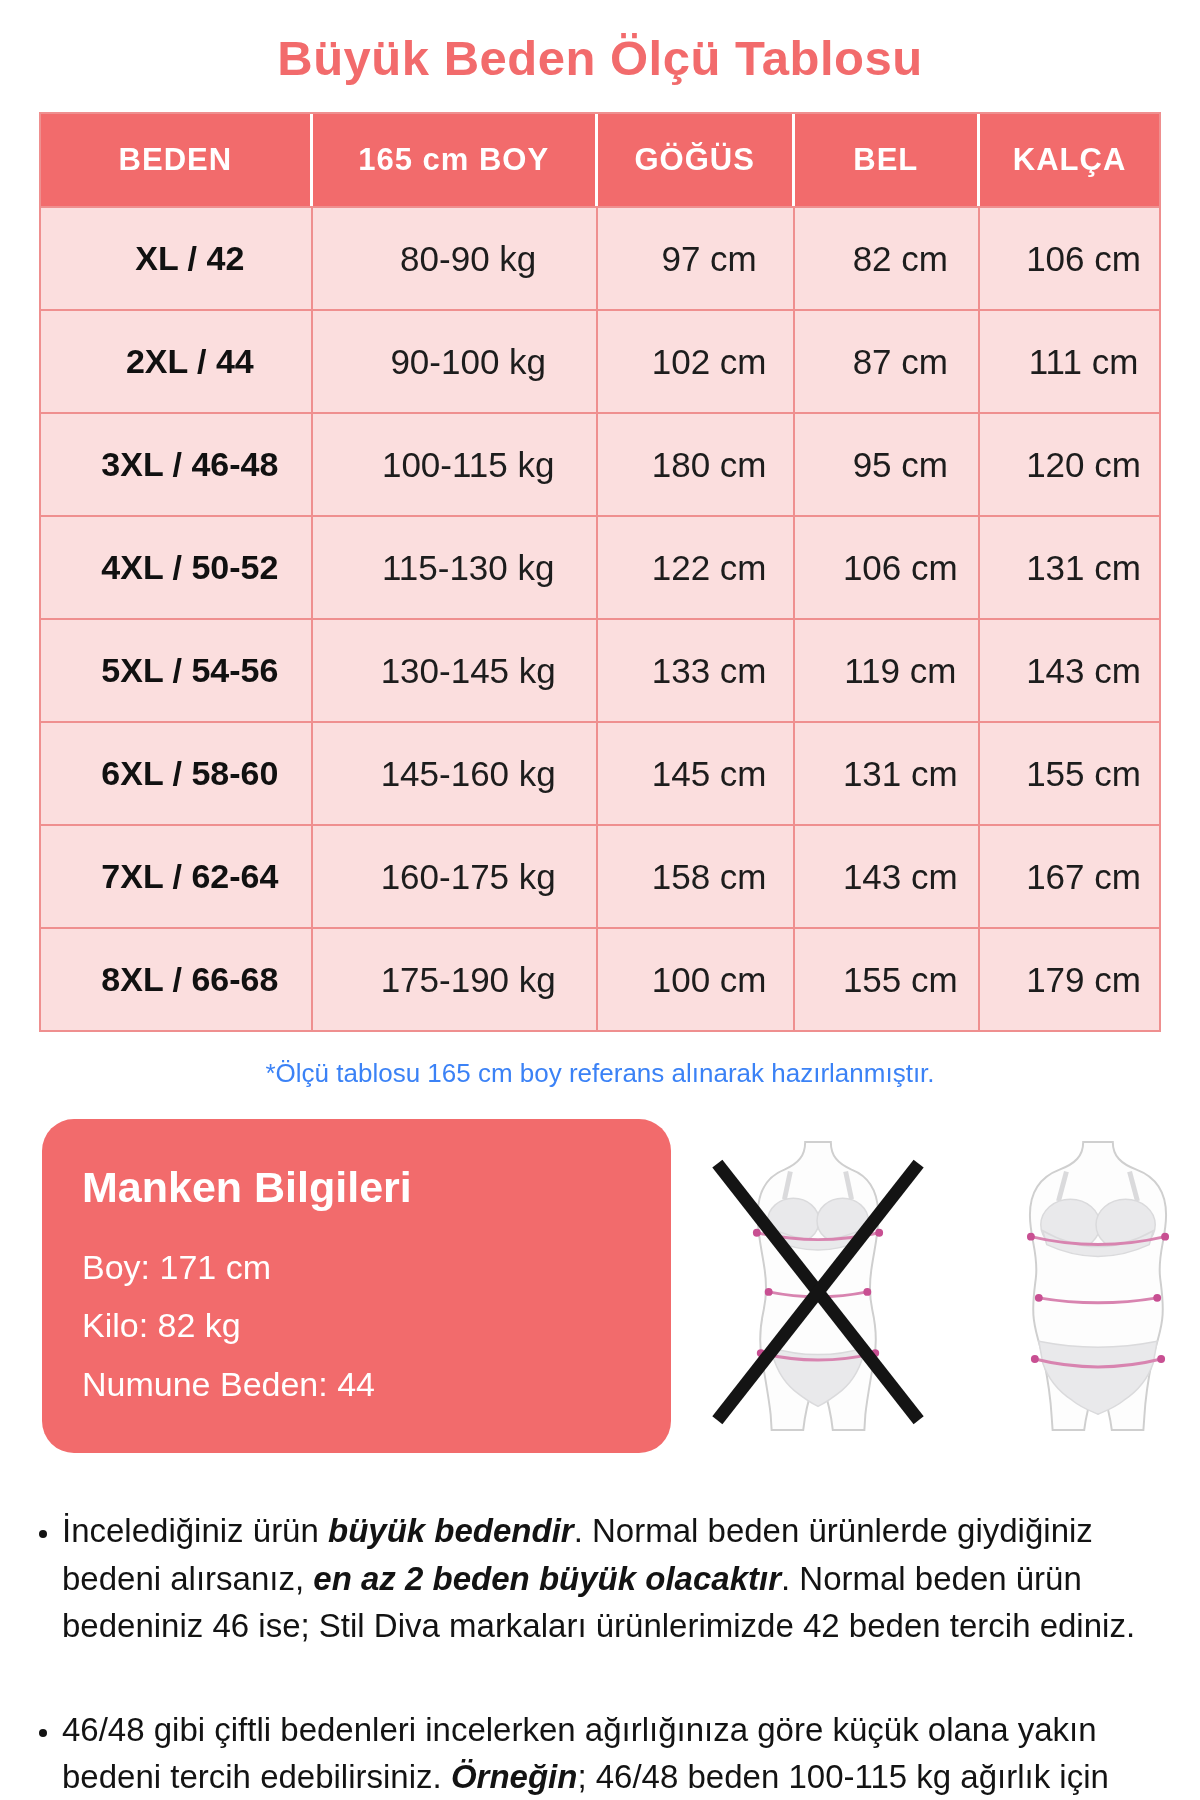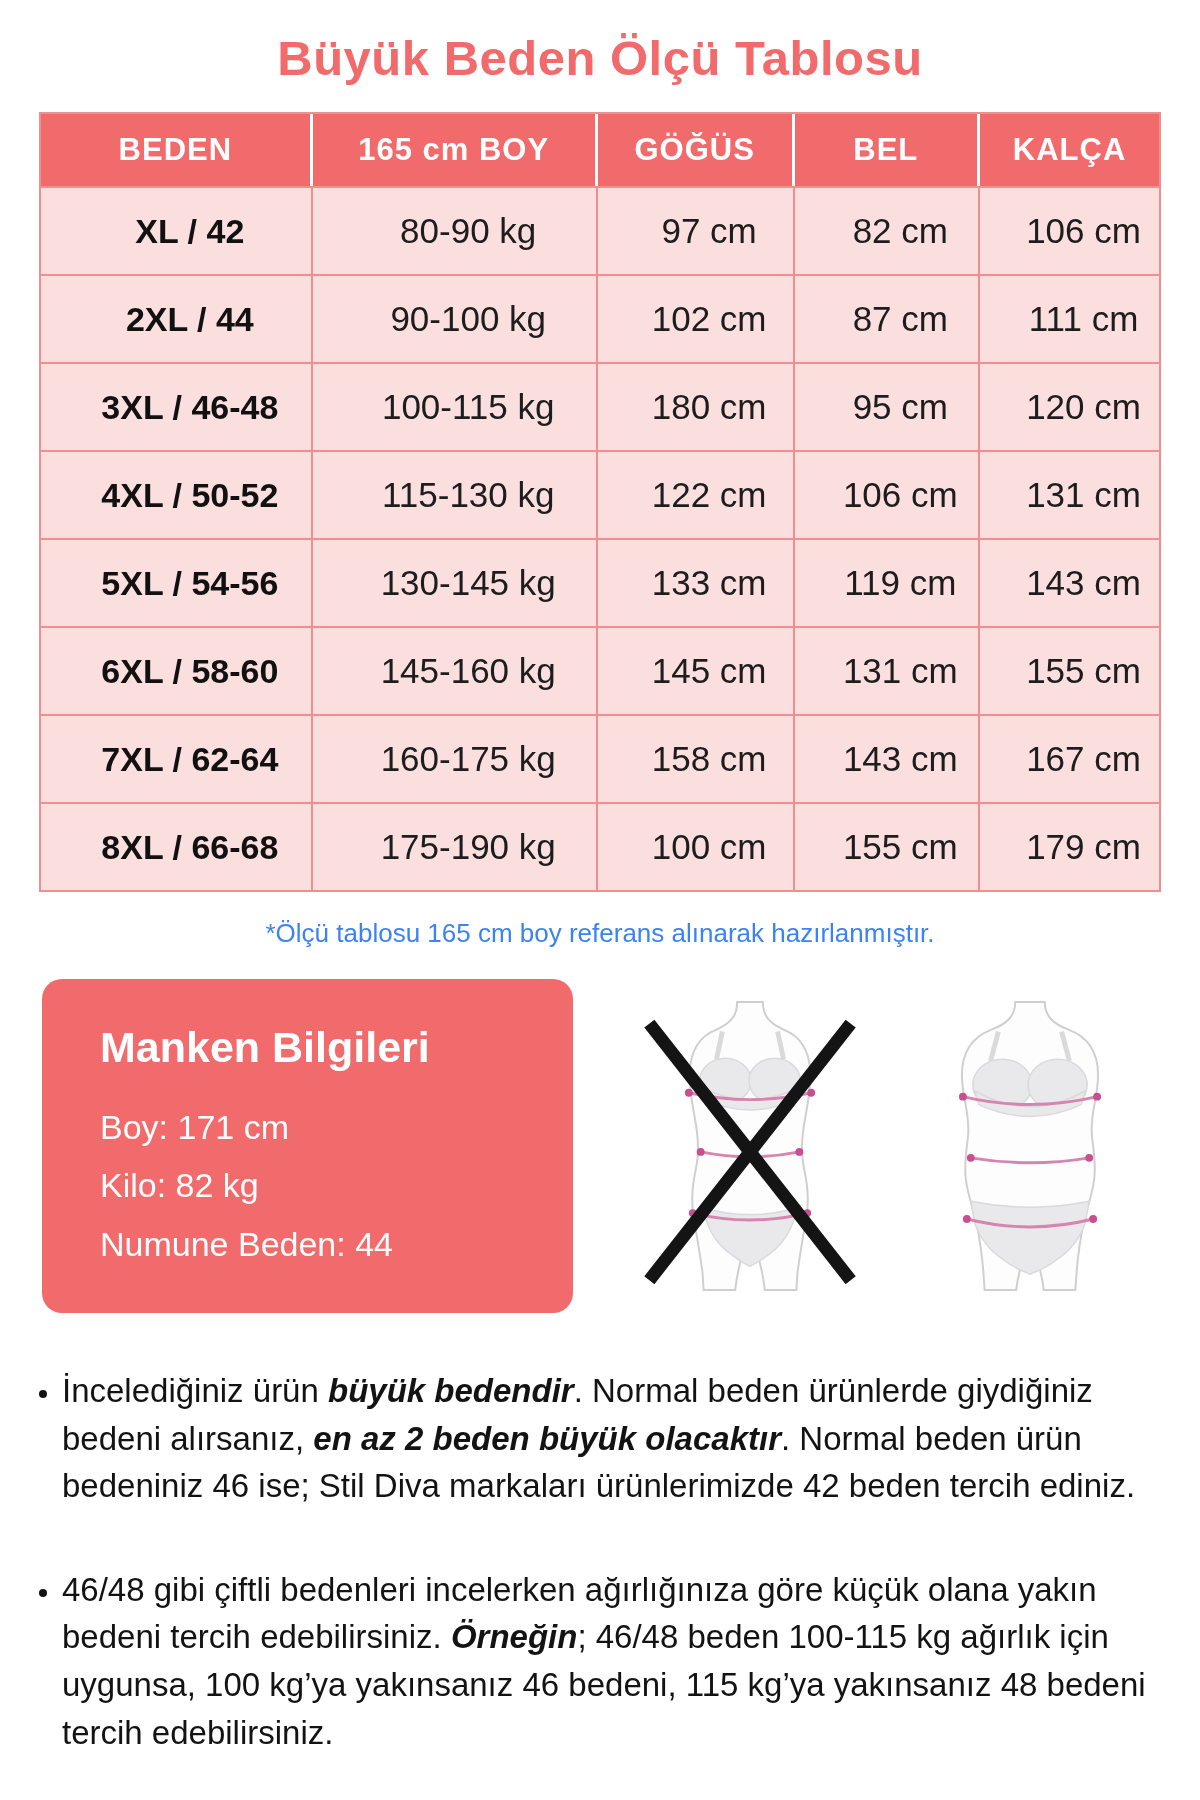--- a/index.html
+++ b/index.html
@@ -35,52 +35,52 @@
   table.size-table{
     width:1122px;margin:0 auto;
     border-collapse:separate;border-spacing:0;
     border:2px solid var(--line);
     table-layout:fixed;
   }
   col.c0{width:24.3%} col.c1{width:25.5%} col.c2{width:17.6%} col.c3{width:16.6%} col.c4{width:16%}
   .size-table th{
     background:var(--coral);color:#fff;
     font-size:31px;font-weight:700;letter-spacing:1px;
-    height:72px;text-align:center;vertical-align:middle;
+    height:92px;text-align:center;vertical-align:middle;
     border-right:3px solid #fff;
   }
   .size-table th:last-child{border-right:0;}
   .size-table td{
     background:var(--pink);
     font-size:35px;color:#1d1d1d;
-    height:88px;text-align:center;vertical-align:middle;
+    height:103px;text-align:center;vertical-align:middle;
     border-right:2px solid var(--line);
     border-top:2px solid var(--line);
     padding-left:28px;
   }
   .size-table td:last-child{border-right:0;}
   .size-table td.size-col{font-weight:700;color:#111;font-size:34px;}
 
   
   .footnote{
     text-align:center;
     font-size:26px;color:#3b82f6;
     margin-top:26px;
   }
 
   
   .model-row{
     display:flex;align-items:stretch;
     margin:30px 30px 0 42px;gap:36px;
   }
   .model-card{
-    width:531px;min-height:290px;
+    width:629px;min-height:290px;
     background:var(--coral);
-    border-radius:20px;
-    padding:44px 30px 40px 58px;
+    border-radius:32px;
+    padding:44px 30px 40px 40px;
     color:#fff;flex-shrink:0;
   }
   .model-card h2{font-size:43px;font-weight:700;margin-bottom:26px;}
   .model-card p{font-size:34px;line-height:1.72;}
   .model-card p b{font-weight:400;}
   .figures{
     flex:1;display:flex;justify-content:center;align-items:center;gap:58px;
   }
   .figure-wrap{position:relative;width:222px;height:296px;}
   .figure-wrap svg{display:block;width:100%;height:100%;}

